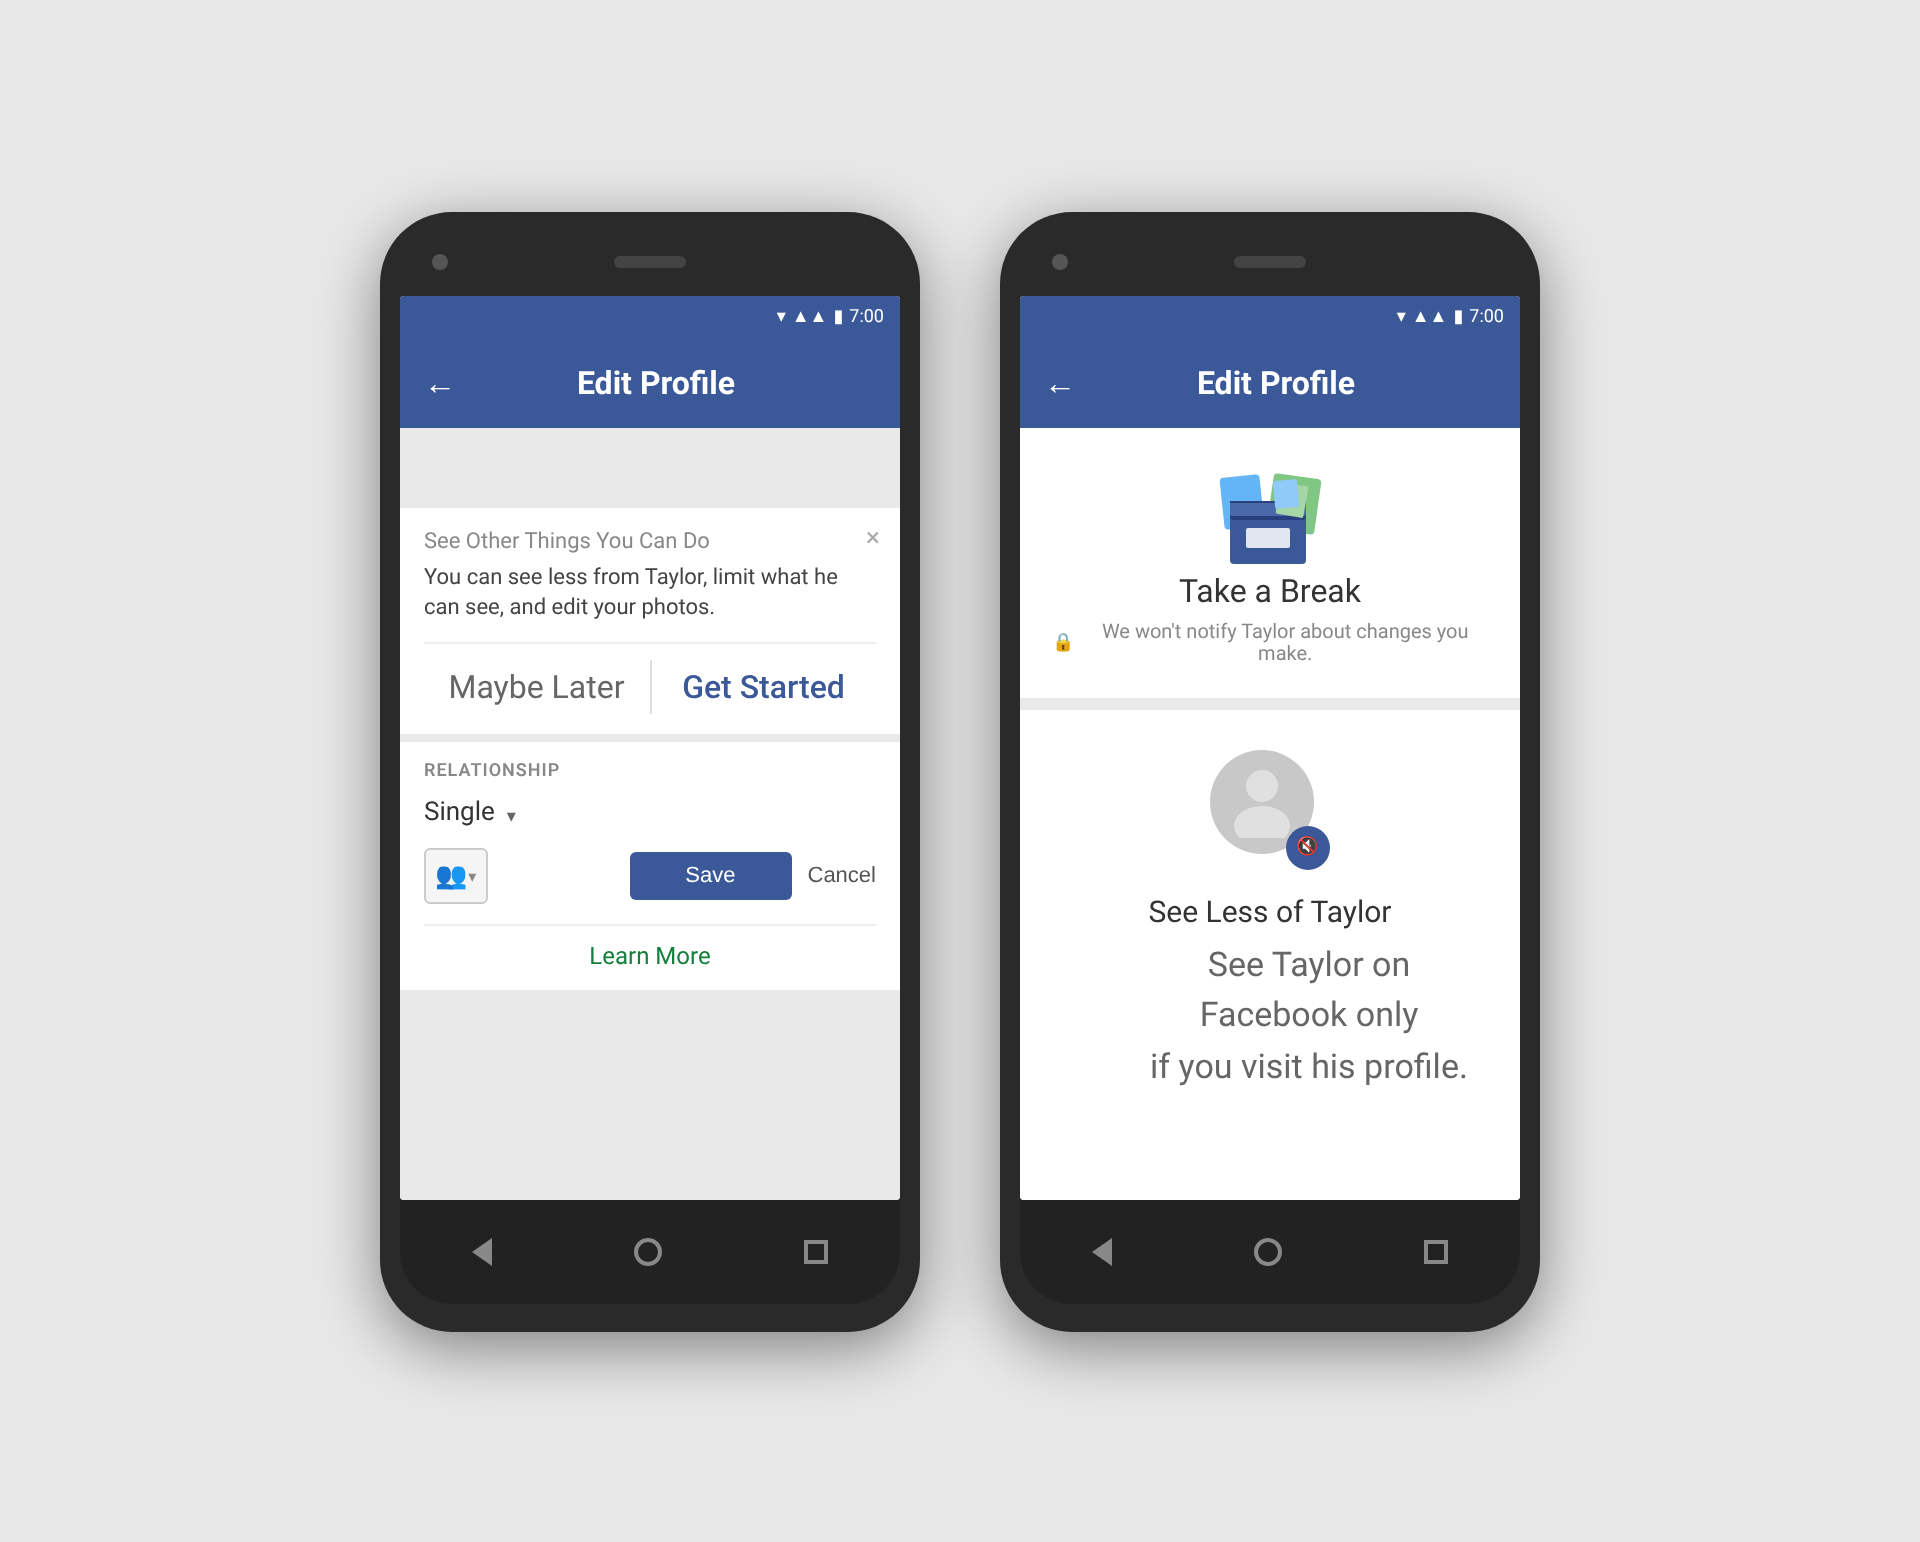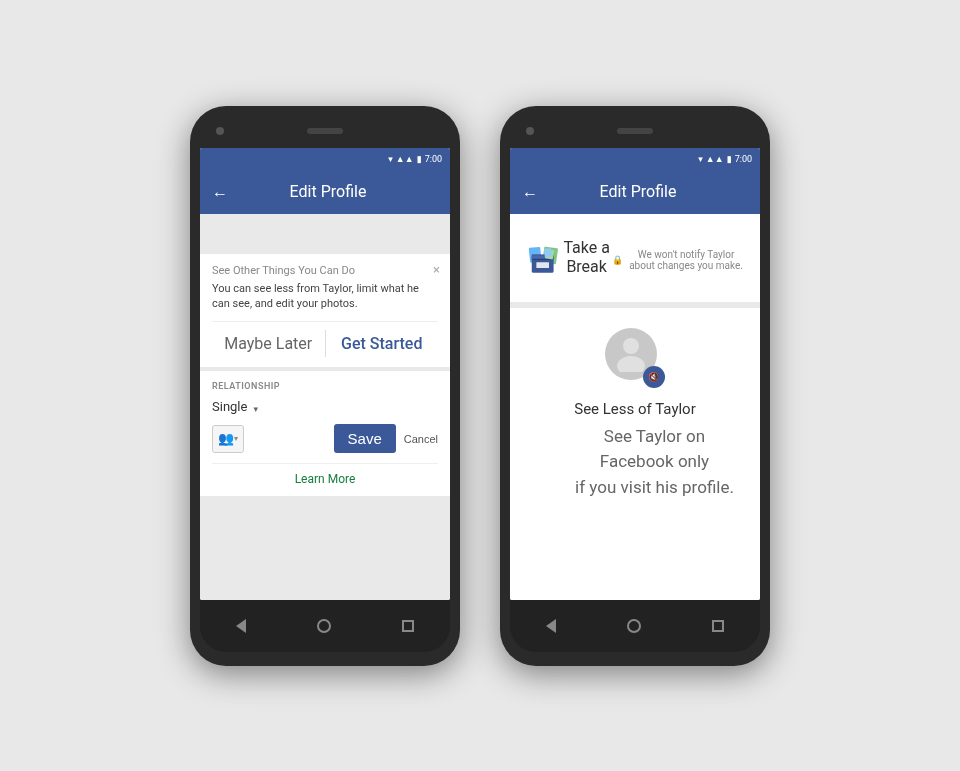--- a/index.html
+++ b/index.html
@@ -92,21 +92,21 @@
       gap: 10px;
     }
     .app-bar-back {
       color: white;
       font-size: 16px;
       cursor: pointer;
     }
     .app-bar-title {
       color: white;
       font-size: 16px;
-      font-weight: 400;
+      font-weight: 700;
       flex: 1;
       text-align: center;
       margin-right: 20px;
     }
 
     
     .content-area {
       flex: 1;
       overflow: hidden;
       background: #e9e9e9;
@@ -204,22 +204,22 @@
       display: flex;
       align-items: center;
       justify-content: center;
       font-size: 13px;
       color: #555;
     }
     .save-btn {
       background: #3b5998;
       color: white;
       border: none;
-      padding: 6px 14px;
-      font-size: 15px;
+      padding: 6px 28px;
+      font-size: 11px;
       border-radius: 3px;
       cursor: pointer;
     }
     .cancel-btn {
       background: none;
       border: none;
       color: #555;
       font-size: 11px;
       cursor: pointer;
     }
@@ -236,21 +236,21 @@
     .right-content {
       flex: 1;
       overflow: hidden;
       background: white;
       display: flex;
       flex-direction: column;
     }
     .break-section {
       padding: 20px 16px 16px;
       display: flex;
-      flex-direction: row;
+      flex-direction: column;
       align-items: center;
       text-align: center;
       border-bottom: 6px solid #e9e9e9;
     }
     .break-title {
       font-size: 16px;
       color: #333;
       font-weight: 400;
       margin-bottom: 6px;
     }

